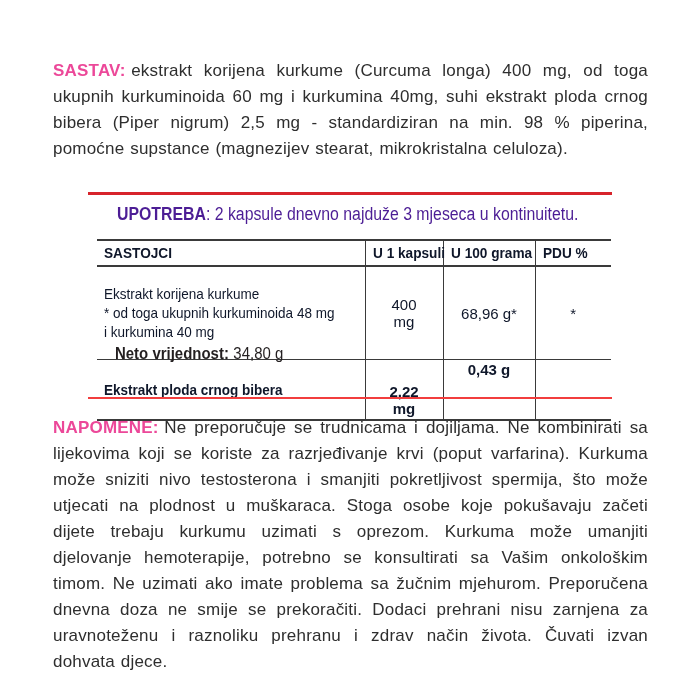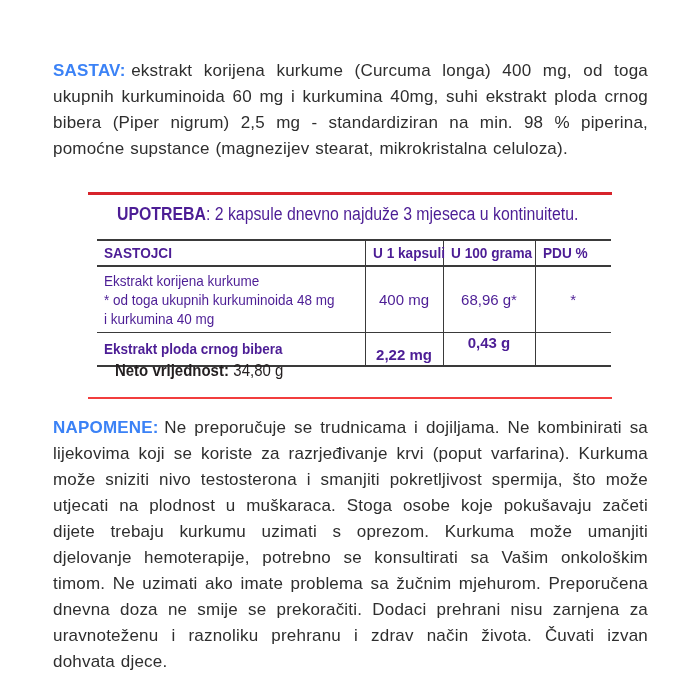--- a/index.html
+++ b/index.html
@@ -6,21 +6,21 @@
   .page{
     position:relative;width:700px;height:700px;background:#ffffff;overflow:hidden;
     font-family:"Liberation Sans",sans-serif;color:#2b2b2b;
   }
   
   .para{
     position:absolute;left:53px;width:595px;margin:0;
     font-size:17px;line-height:26px;text-align:justify;
     letter-spacing:0.2px;word-spacing:1px;color:#2e2e2e;
   }
-  .para .plabel{font-weight:700;color:#3b82f6;margin-right:0.33em;}
+  .para .plabel{font-weight:700;color:#ec4899;margin-right:0.33em;}
   .sastav{top:58px;}
   .napomene{top:404px;margin-top:11px;}
 
   
   .redline{position:absolute;left:88px;width:524px;}
   .redline.top{top:192px;height:3px;background:#d7232b;}
   .redline.bottom{top:397px;height:2px;background:#f23d3d;}
 
   
   .cond{display:inline-block;transform:scaleX(0.88);transform-origin:0 50%;white-space:nowrap;}
@@ -28,42 +28,42 @@
 
   .upotreba{
     position:absolute;left:117px;top:204px;font-size:18px;color:#4c1d95;
   }
   .upotreba b{font-weight:700;}
 
   table.ing-table{
     position:absolute;left:97px;top:239px;width:514px;
     border-collapse:collapse;table-layout:fixed;
     border-top:2px solid #3a3a3a;border-bottom:2px solid #3a3a3a;
-    color:#4c1d95;
+    color:#0f172a;
   }
   .ing-table col.c1{width:268px;}
   .ing-table col.c2{width:78px;}
   .ing-table col.c3{width:92px;}
   .ing-table col.c4{width:76px;}
   .ing-table th{
     height:24px;font-size:15.5px;font-weight:700;text-align:left;
     padding:0 0 0 7px;border-bottom:2px solid #3a3a3a;
   }
   .ing-table th+th, .ing-table td+td{border-left:1.5px solid #3a3a3a;}
   .ing-table tbody tr.r2 td{border-top:1.5px solid #3a3a3a;font-weight:bold;}
-  .ing-table td{font-size:15px;vertical-align:middle;padding:2px;}
+  .ing-table td{font-size:15px;vertical-align:middle;padding:16px;}
   .ing-table td.name-cell{padding:2px 0 3px 7px;}
   .ing-table .name-cell div{line-height:19px;}
   .ing-table td.val{text-align:center;}
   .ing-table tr.r1 td{height:60px;}
   .ing-table tr.r2 td{height:27px;}
   .ing-table tr.r2 td.vtop{vertical-align:top;padding-top:1px;}
   .ing-table tr.r2 td.vbottom{vertical-align:bottom;padding-bottom:2px;}
 
-  .neto{position:absolute;left:115px;top:361px;font-size:17px;color:#231f20;}
+  .neto{position:absolute;left:115px;top:344px;font-size:17px;color:#231f20;}
   .neto b{font-weight:700;margin-right:0.3em;}
 </style>
 </head>
 <body>
 
 <div class="page">
 
   <p class="para sastav"><b class="plabel">SASTAV:</b><span>ekstrakt korijena kurkume (Curcuma longa) 400 mg, od toga ukupnih kurkuminoida 60 mg i kurkumina 40mg, suhi ekstrakt ploda crnog bibera (Piper nigrum) 2,5 mg - standardiziran na min. 98 % piperina, pomoćne supstance (magnezijev stearat, mikrokristalna celuloza).</span></p>
 
   <div class="redline top"></div>

